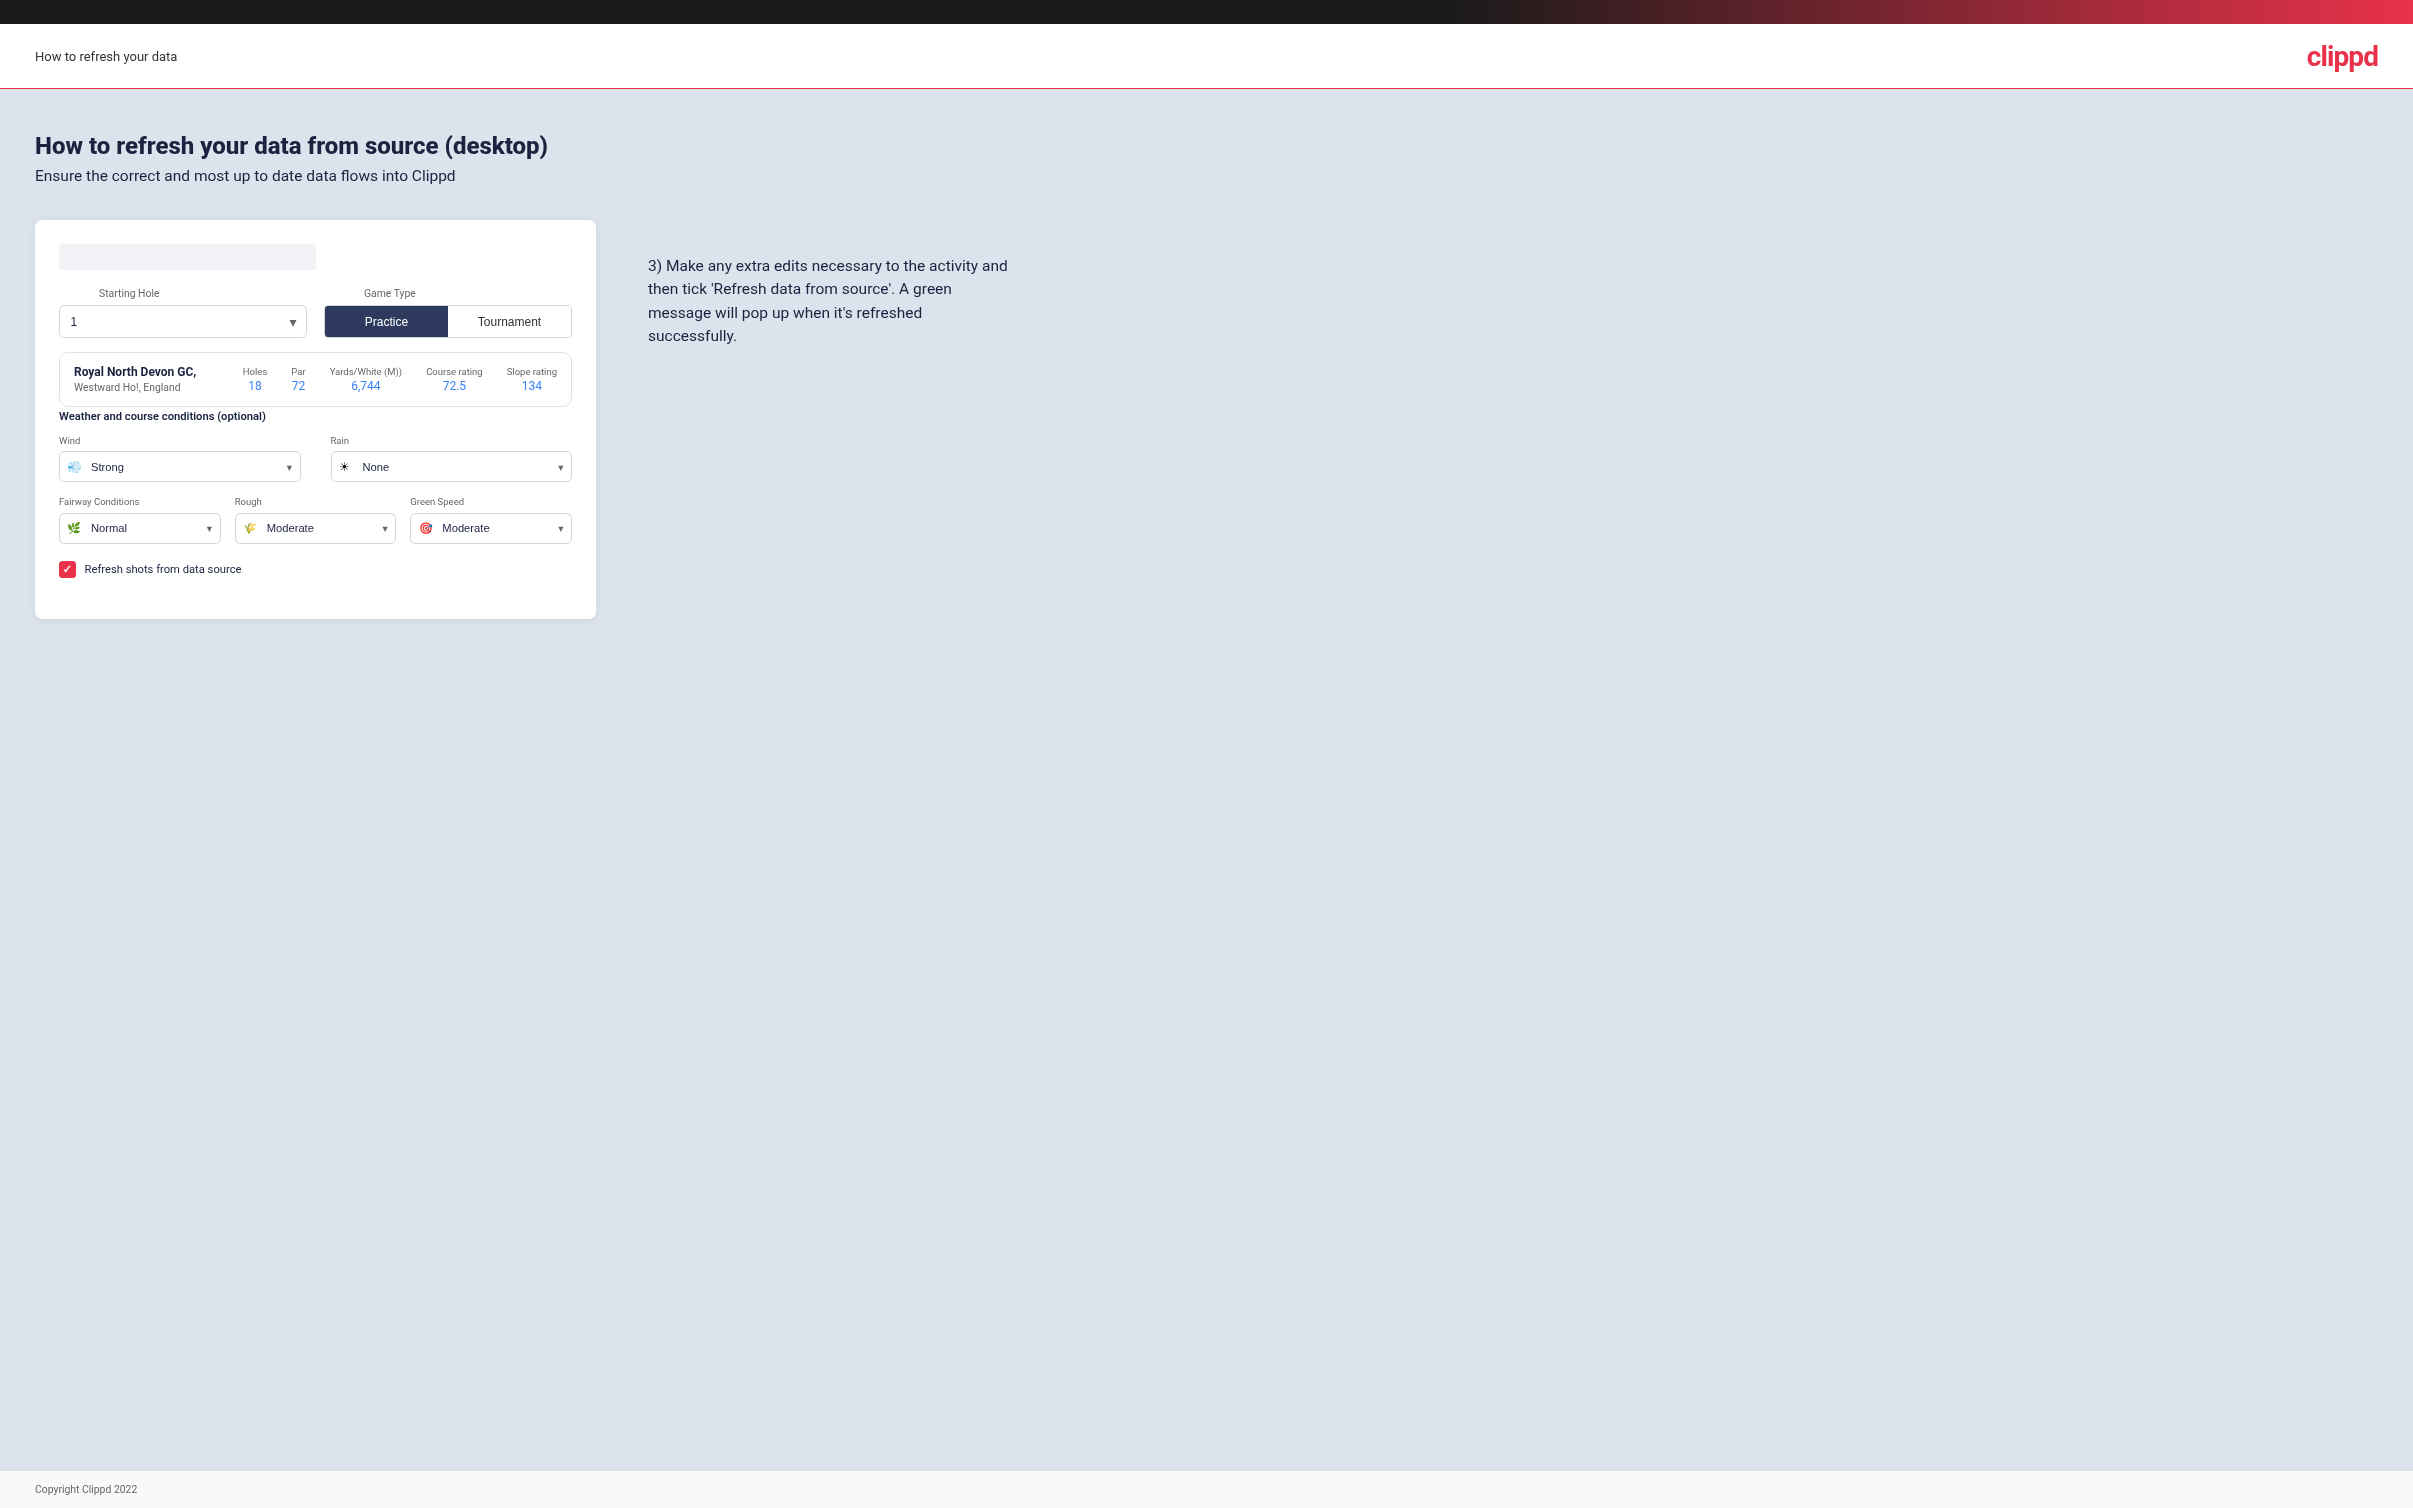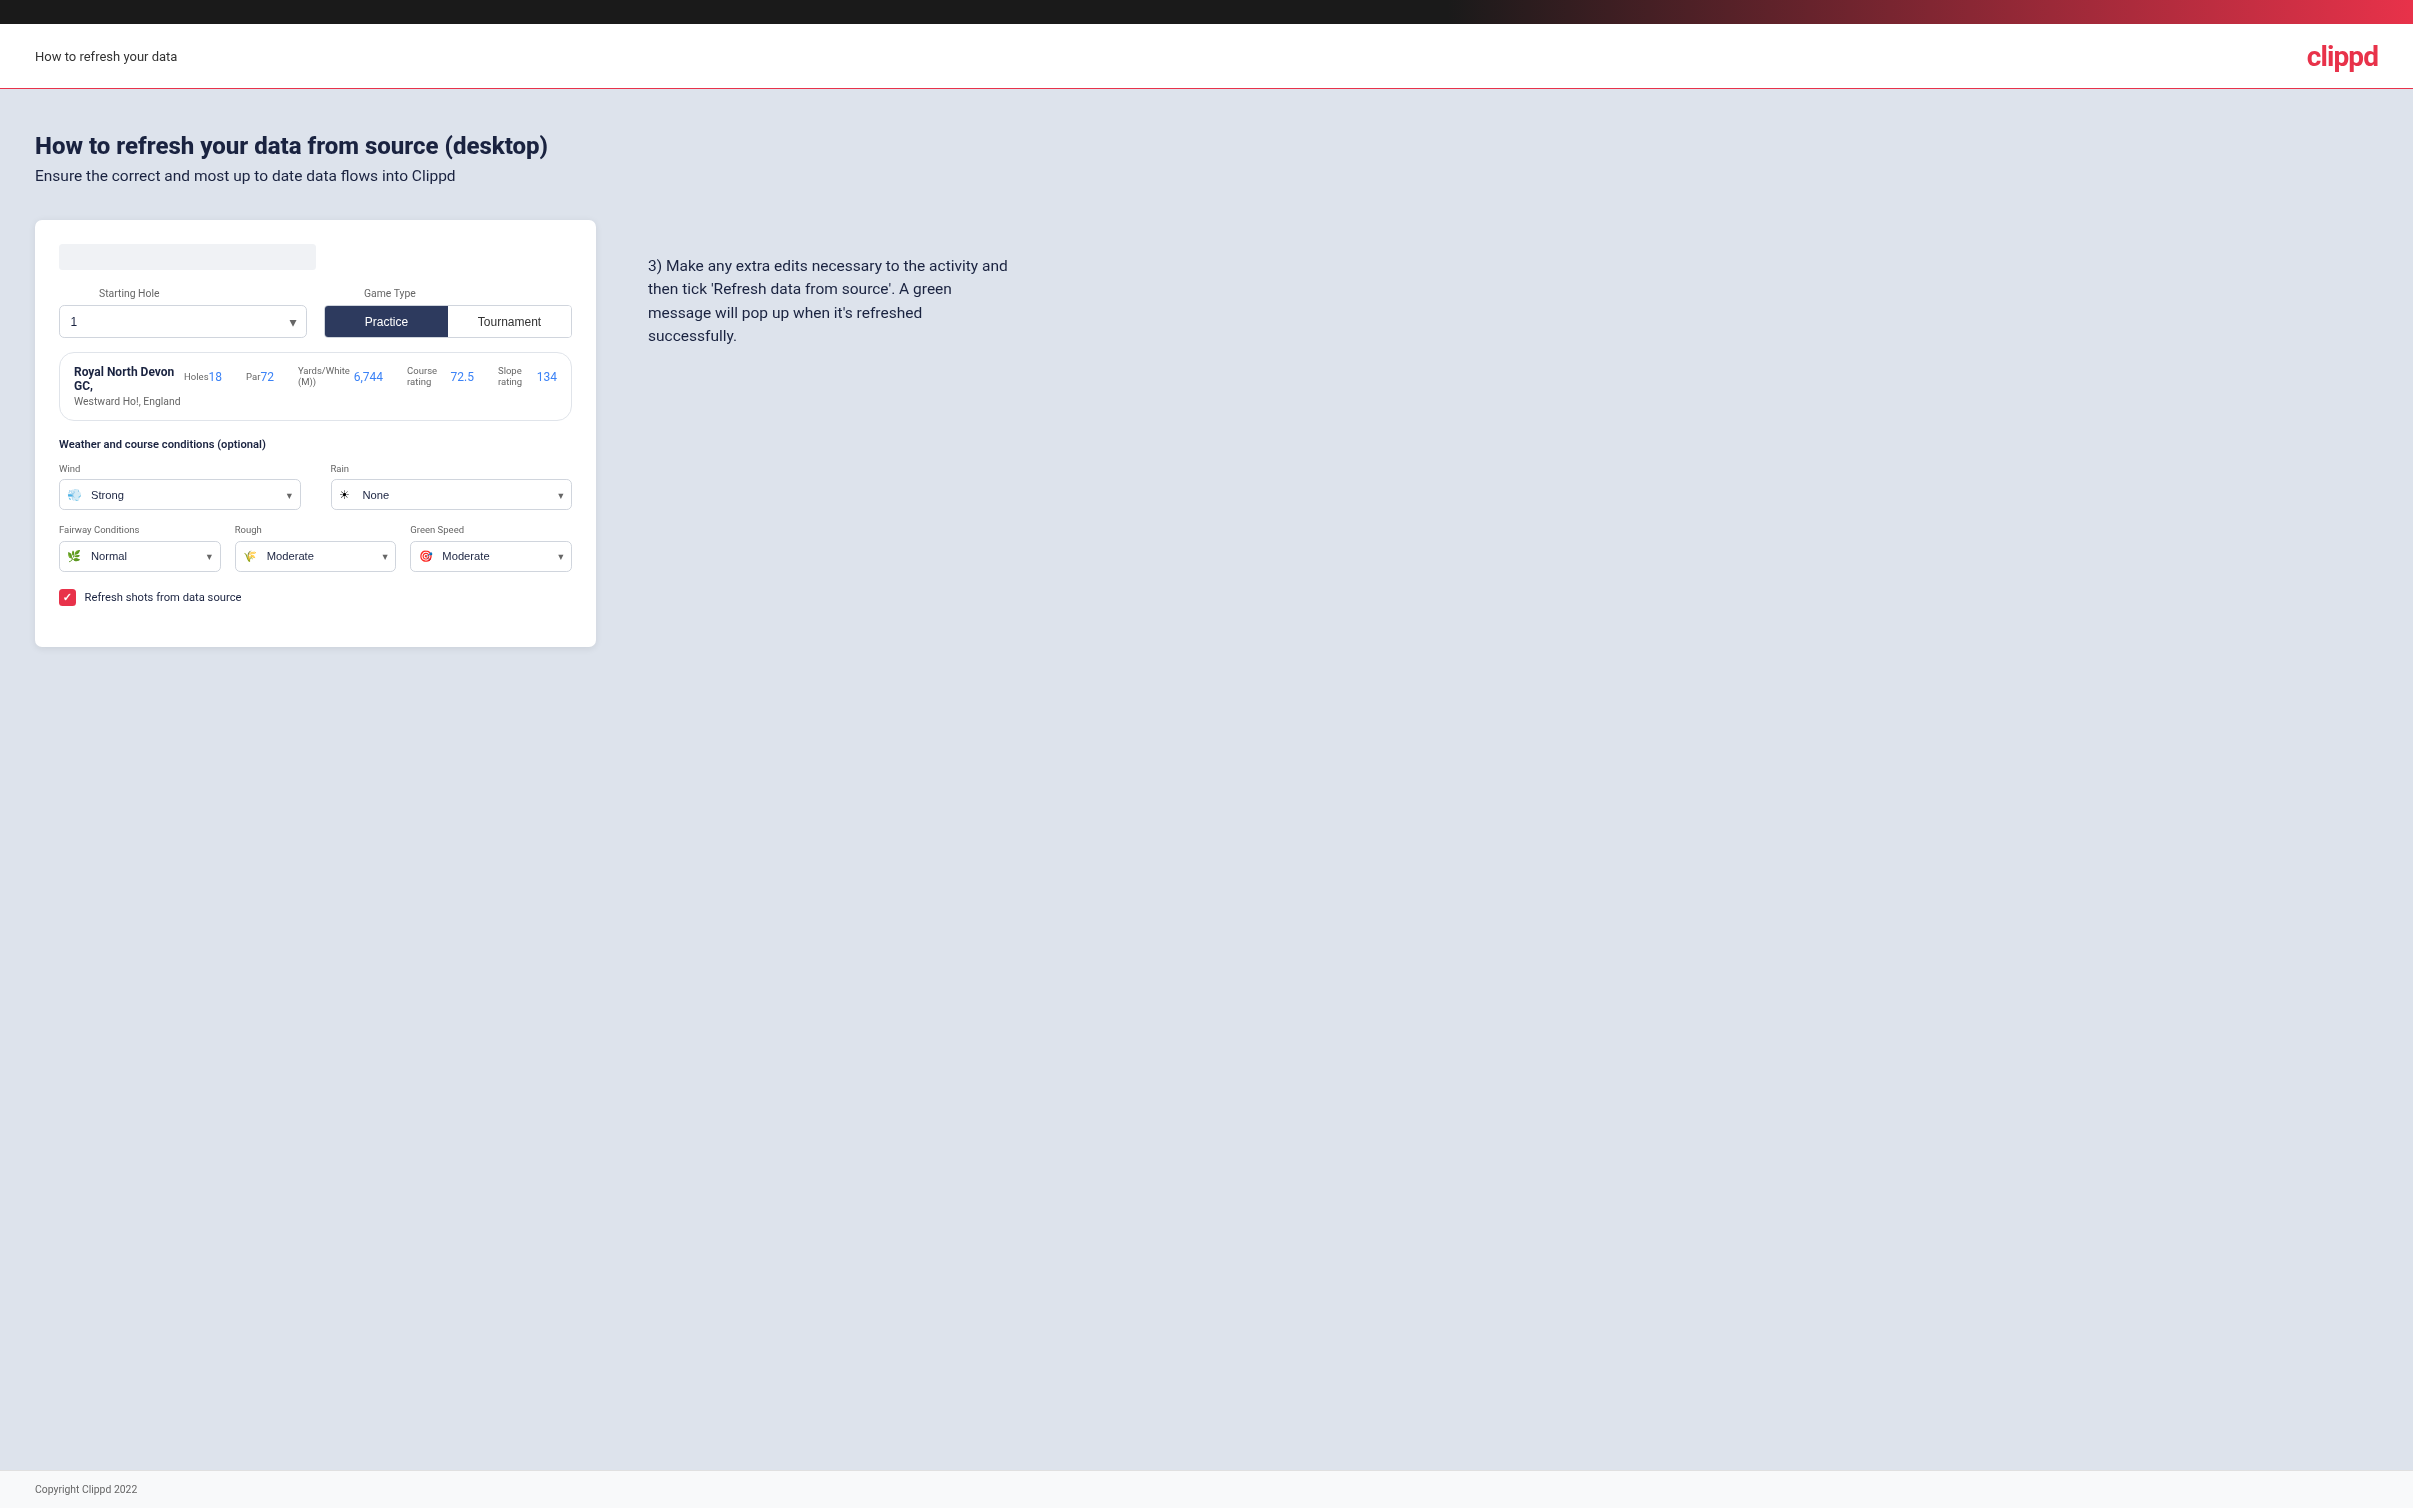--- a/index.html
+++ b/index.html
@@ -125,44 +125,44 @@
     .game-btn.active {
       background: #2d3a5e;
       color: #fff;
     }
     .game-btn.inactive {
       background: #fff;
       color: #333;
     }
     .course-info-box {
       border: 0.9px solid #e0e4ea;
-      border-radius: 15px;
+      border-radius: 9px;
       padding: 12px 14px;
-      margin-bottom: 17px;
-      display: flex;
-      align-items: flex-start;
+      margin-bottom: 3px;
+      display: flex;
+      align-items: center;
       justify-content: space-between;
     }
     .course-name {
       font-size: 12px;
       font-weight: 700;
       color: #1a2340;
     }
     .course-location {
       font-size: 10.4px;
       color: #666;
       margin-top: 1.7px;
     }
     .course-stats {
       display: flex;
       gap: 24px;
     }
     .stat-item {
       display: flex;
-      flex-direction: row;
+      flex-direction: column;
       align-items: center;
     }
     .stat-label {
       font-size: 9.5px;
       color: #666;
       margin-bottom: 1.7px;
     }
     .stat-value {
       font-size: 12px;
       font-weight: 400;

